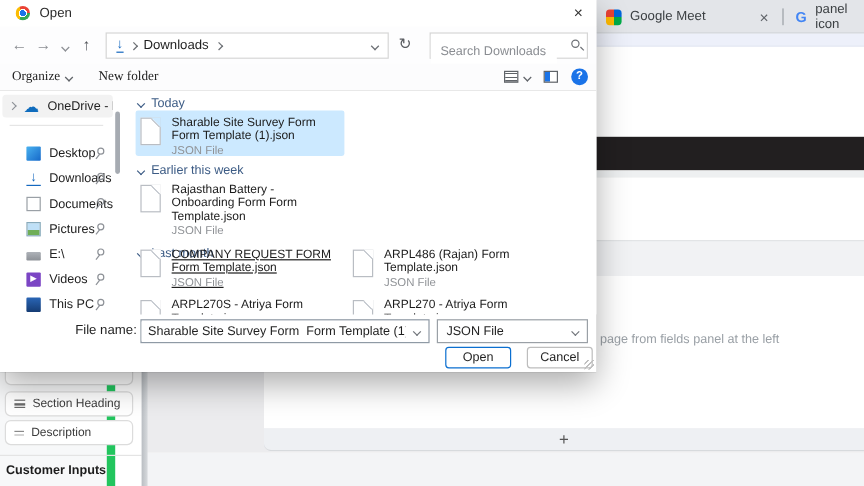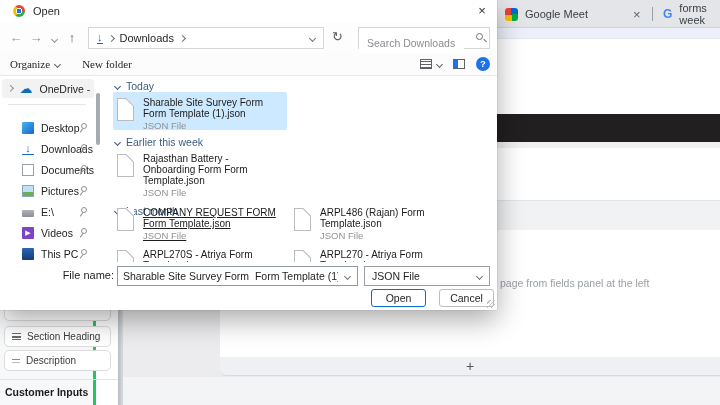--- a/index.html
+++ b/index.html
@@ -26,21 +26,21 @@
     border:none; border-radius:4px; font-weight:bold; font-size:10.5px; letter-spacing:.4px;
     text-align:left; padding-left:9px; overflow:hidden; }
   .canvas-mid { left:122px; top:310px; width:598px; height:95px; background:#ececee; }
   .form-card-bottom { left:220px; top:310px; width:500px; height:47px; background:#fff; }
   .form-footer { left:220px; top:357px; width:500px; height:19px; background:#eef0f3;
     border-bottom:1px solid #d7dadd; border-radius:0 0 0 6px; display:flex; align-items:center; justify-content:center; }
   .plus { color:#555; font-size:14px; line-height:1; }
   .canvas-below { left:122px; top:377px; width:598px; height:28px; background:#f3f4f6; }
 
   
-  .fields-panel { left:0; top:296px; width:96px; height:109px; background:#f7f8f9; border-right:3px solid #22c55e; }
+  .fields-panel { left:0; top:296px; width:96px; height:109px; background:#f7f8f9; border-right:7px solid #22c55e; }
   .fp-scroll { left:118px; top:310px; width:5px; height:95px; background:linear-gradient(90deg,#b9bdc2,#d7dadd); }
   .fp-box { position:absolute; left:4px; width:107px; height:21px; background:#fff; border:1px solid #dcdcdc;
     border-radius:5px; display:flex; align-items:center; gap:6px; padding-left:7px; font-size:10px; color:#3c3c3c; }
   .fp-lines { width:9px; height:7px; border-top:1.5px solid #6a6a6a; border-bottom:1.5px solid #6a6a6a; position:relative; }
   .fp-lines::after { content:''; position:absolute; left:0; top:2px; width:9px; height:1.5px; background:#6a6a6a; }
   .fp-dash { width:8px; height:4px; border-top:1.5px solid #8a8a8a; border-bottom:1.5px solid #b9b9b9; }
   .fp-divider { position:absolute; left:0; top:83px; width:118px; height:1px; background:#e4e4e4; }
   .fp-title { position:absolute; left:5px; top:90px; font-weight:bold; font-size:10.5px; color:#1d1d1d; }
 
   
@@ -135,21 +135,21 @@
 
   <div class="abs tabstrip">
     <div class="tab" style="left:505px;">
       <span class="meet-icon"></span>
       <span>Google Meet</span>
     </div>
     <span class="tab-close abs" style="left:633px; top:8px;">×</span>
     <span class="tab-divider" style="left:652px;"></span>
     <div class="tab" style="left:663px;">
       <span class="g-icon">G</span>
-      <span>forms week</span>
+      <span>panel icon</span>
     </div>
   </div>
   <div class="abs browser-toolbar"></div>
 
   <div class="abs webpage">
     <div class="abs black-banner" style="top:75px;"></div>
     <div class="abs banner-sub" style="top:103px;"></div>
     <div class="abs gray-band" style="top:161px;"></div>
   </div>
   <div class="abs instruction">page from fields panel at the left</div>

